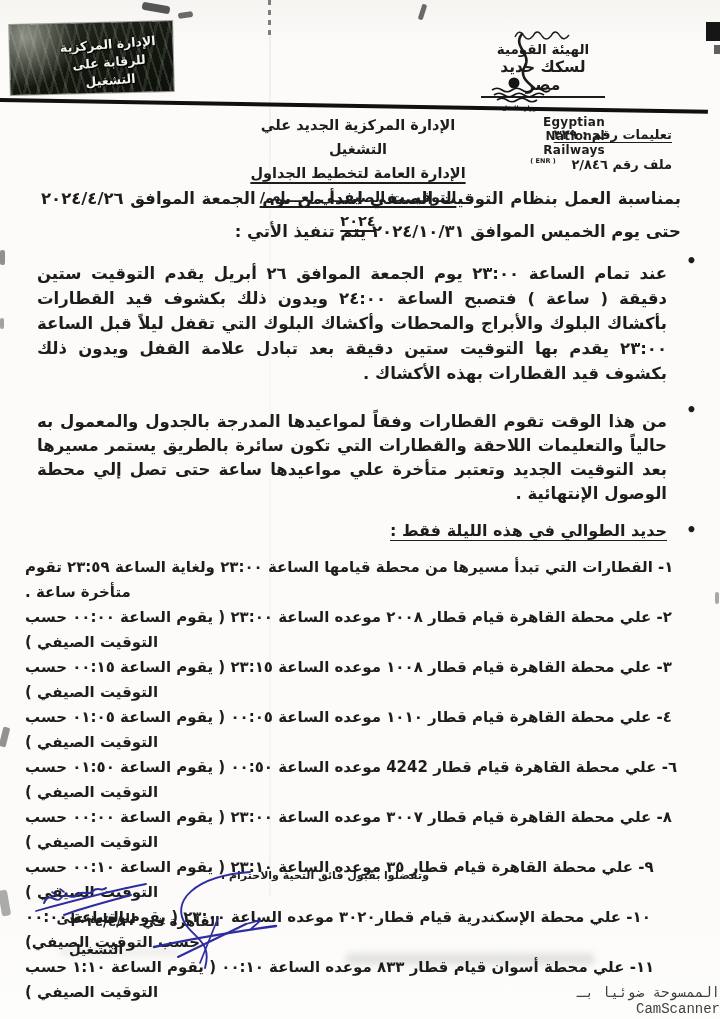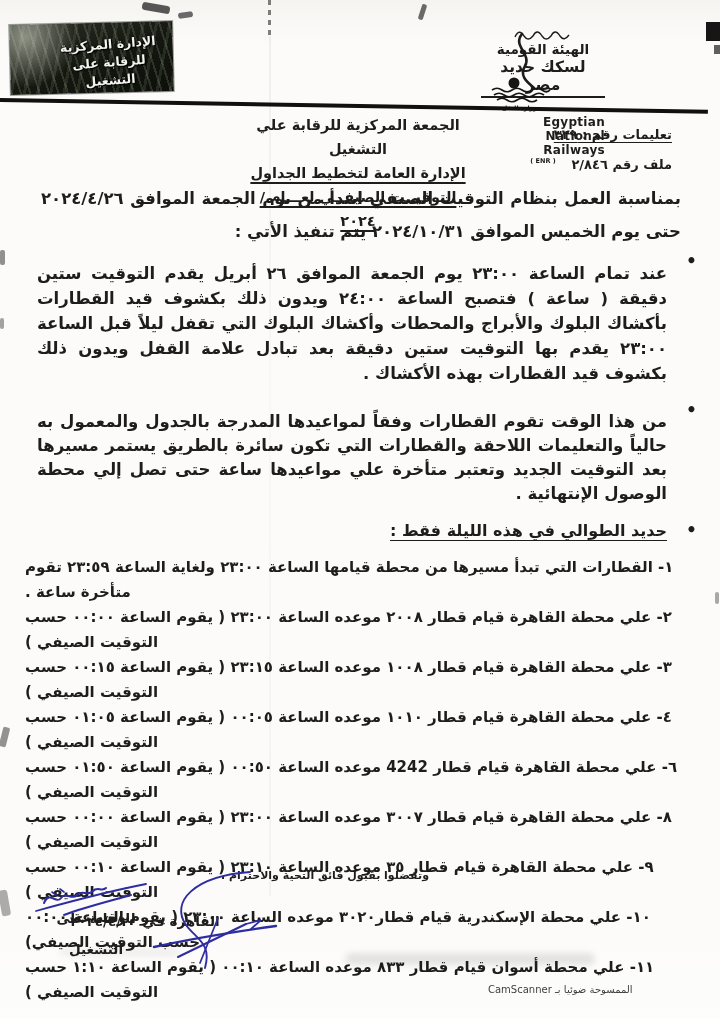--- a/index.html
+++ b/index.html
@@ -70,21 +70,21 @@
   .heading p{font-size:16px;line-height:24px;margin-top:1px;text-decoration:underline;text-underline-offset:3.5px;}
   .item{font-size:15px;line-height:25px;text-align:left;padding-right:2px;}
   
   .closing{position:absolute;right:290px;top:869px;width:210px;text-align:center;
     font-size:11px;font-weight:bold;}
   .date{position:absolute;left:70px;top:913px;width:150px;font-size:13.5px;font-weight:bold;text-align:left;}
   .sigblock{position:absolute;left:28px;top:903px;width:136px;text-align:center;
     font-size:13.5px;font-weight:bold;line-height:31px;}
   .scribble1{position:absolute;left:30px;top:876px;}
   .scribble2{position:absolute;left:148px;top:868px;}
-  .camscanner{position:absolute;left:488px;top:984px;font-size:10px;color:#3f3f3f;direction:rtl;}
+  .camscanner{position:absolute;left:488px;top:984px;font-size:14px;color:#3f3f3f;direction:rtl;font-family:Liberation Mono, monospace;}
 </style>
 </head>
 <body>
 
 <div class="page">
 
   <div class="crease-top"></div>
   <div class="crease"></div>
   <div class="corner-mark"></div>
   <div class="corner-mark2"></div>
@@ -129,21 +129,21 @@
   </div>
 
   <div class="divider"></div>
 
   <div class="ref">
     <div class="ref1">تعليمات رقم : ٣٢٩</div>
     <div class="ref2">ملف رقم ٢/٨٤٦</div>
   </div>
 
   <div class="titles">
-    <div>الجمعة المركزية للرقابة علي التشغيل</div>
+    <div>الإدارة المركزية الجديد علي التشغيل</div>
     <div class="u">الإدارة العامة لتخطيط الجداول</div>
     <div class="u">التوقيــت الصيفــي لعـــام /٢٠٢٤</div>
   </div>
 
   <div class="body">
     <p class="par intro">بمناسبة العمل بنظام التوقيت الصيفي ابتدأ من يوم الجمعة الموافق ٢٠٢٤/٤/٢٦ حتى يوم الخميس الموافق ٢٠٢٤/١٠/٣١ يتم تنفيذ الأتي :</p>
 
     <div class="brow">
       <span class="b">•</span>
       <p class="par p1">عند تمام الساعة ٢٣:٠٠ يوم الجمعة الموافق ٢٦ أبريل يقدم التوقيت ستين دقيقة ( ساعة ) فتصبح الساعة ٢٤:٠٠ ويدون ذلك بكشوف قيد القطارات بأكشاك البلوك والأبراج والمحطات وأكشاك البلوك التي تقفل ليلاً قبل الساعة ٢٣:٠٠ يقدم بها التوقيت ستين دقيقة بعد تبادل علامة القفل ويدون ذلك بكشوف قيد القطارات بهذه الأكشاك .</p>

